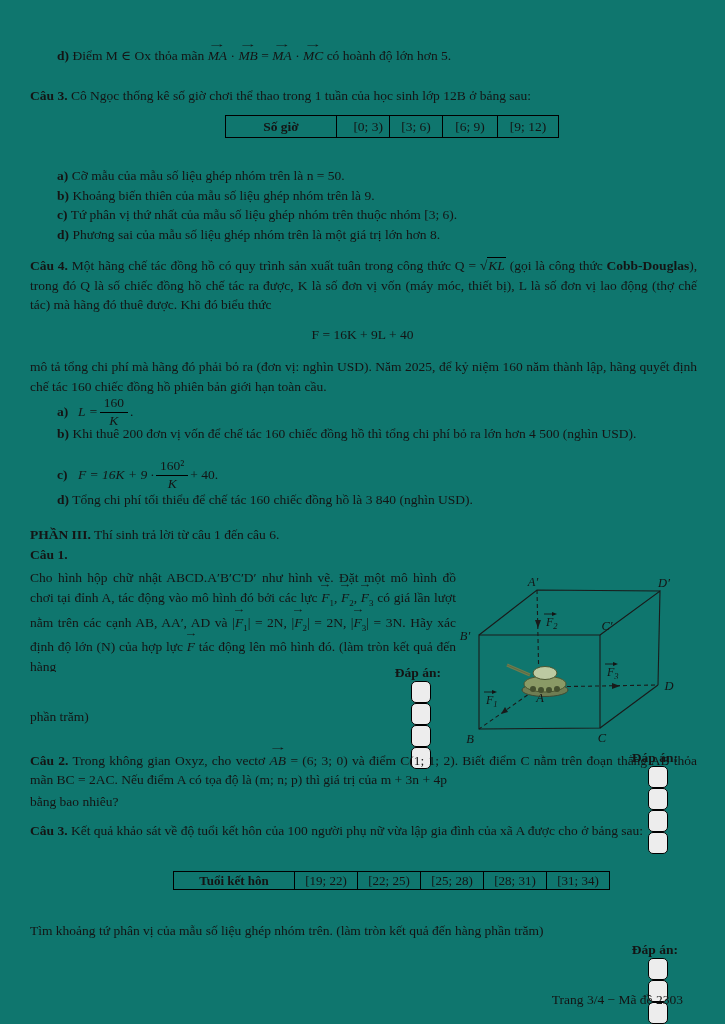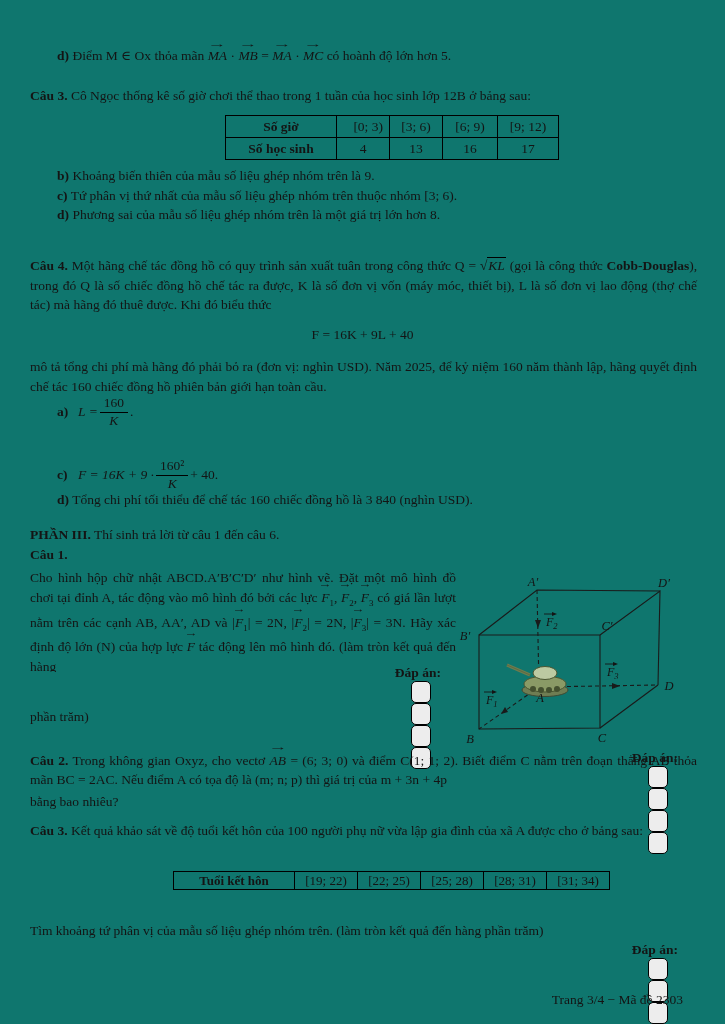--- a/index.html
+++ b/index.html
@@ -58,31 +58,25 @@
 
   <table id="table1" class="tb pg" style="left:225px;top:115px;">
     <tbody>
         <tr>
       <td class="hd" style="width:98px;">Số giờ</td>
       <td style="width:40px;text-align:right;">[0; 3)</td>
       <td style="width:40px;">[3; 6)</td>
       <td style="width:42px;">[6; 9)</td>
       <td style="width:48px;">[9; 12)</td>
     </tr>
-    <tr>
-      <td class="hd">Số học sinh</td>
-      <td>4</td>
-      <td>13</td>
-      <td>16</td>
-      <td>17</td>
-    </tr>
   </tbody>
     </table>
 
   <div class="pg" style="left:57px;top:166px;width:615px;line-height:19.7px;">
+    <div class="opt"><b>a)</b> <span>Cỡ mẫu của mẫu số liệu ghép nhóm trên là n = 50.</span></div>
     <div class="opt"><b>b)</b> <span>Khoảng biến thiên của mẫu số liệu ghép nhóm trên là 9.</span></div>
     <div class="opt"><b>c)</b> <span>Tứ phân vị thứ nhất của mẫu số liệu ghép nhóm trên thuộc nhóm [3; 6).</span></div>
     <div class="opt"><b>d)</b> <span>Phương sai của mẫu số liệu ghép nhóm trên là một giá trị lớn hơn 8.</span></div>
   </div>
 
   <div class="pg jt" style="left:30px;top:256px;width:667px;line-height:19.6px;">
     <b>Câu 4.</b>
     <span>Một hãng chế tác đồng hồ có quy trình sản xuất tuân trong công thức Q = </span><span class="sqrt"><span class="rad">KL</span></span><span> (gọi là công thức </span><b>Cobb-Douglas</b><span>), trong đó Q là số chiếc đồng hồ chế tác ra được, K là số đơn vị vốn (máy móc, thiết bị), L là số đơn vị lao động (thợ chế tác) mà hãng đó thuê được. Khi đó biểu thức</span>
   </div>
 
@@ -97,20 +91,23 @@
   <div class="pg optline" style="left:57px;top:396px;">
     <span class="lbl">a)</span>
     <span class="mi">L = </span>
     <span class="frac">
         <span class="num">160</span>
         <span class="den mi">K</span>
       </span>
     <span>.</span>
   </div>
 
+  <div class="pg opt" style="left:57px;top:424px;width:618px;line-height:19px;">
+    <b>b)</b> <span>Khi thuê 200 đơn vị vốn để chế tác 160 chiếc đồng hồ thì tổng chi phí bỏ ra lớn hơn 4 500 (nghìn USD).</span>
+  </div>
 
   <div class="pg optline" style="left:57px;top:459px;">
     <span class="lbl">c)</span>
     <span class="mi">F = 16K + 9 · </span>
     <span class="frac">
         <span class="num">160²</span>
         <span class="den mi">K</span>
       </span>
     <span> + 40.</span>
   </div>

